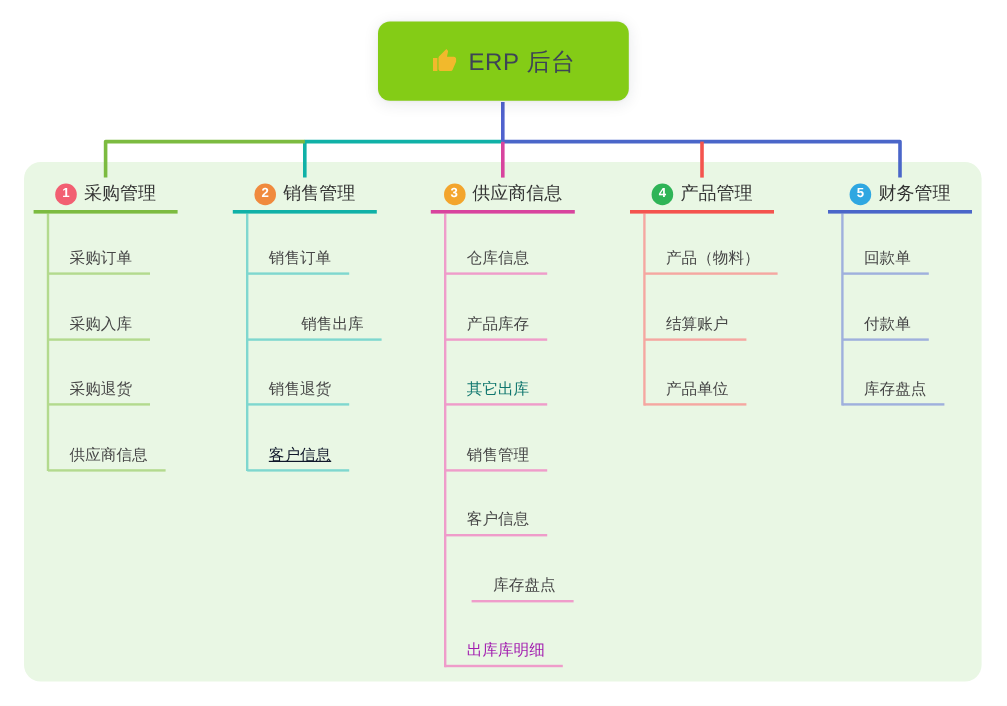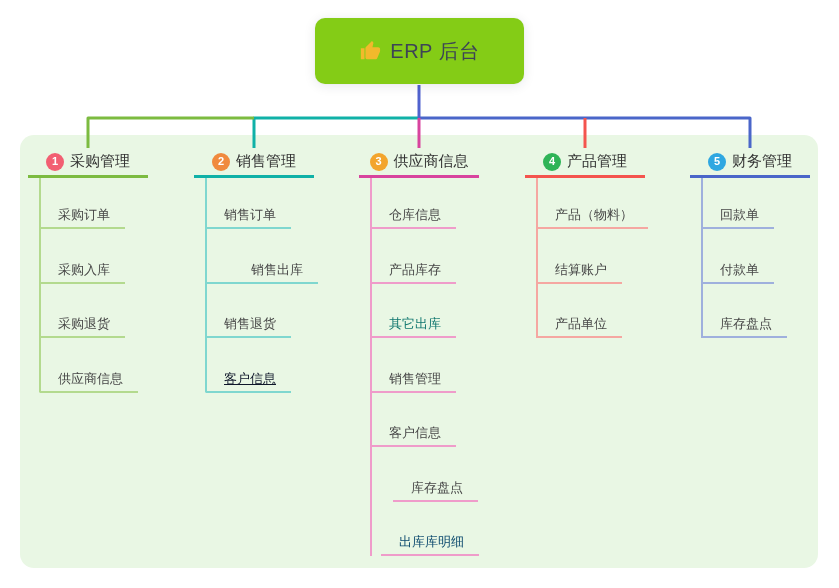--- a/index.html
+++ b/index.html
@@ -77,21 +77,21 @@
       <div class="branch-title" style="left: 359px; top: 148px; width: 120px; border-bottom-color: rgb(216, 68, 158);">
         <span class="badge" style="background: rgb(243, 165, 45);">3</span>
         <span class="branch-label" style="color: rgb(51, 51, 51);">供应商信息</span>
       </div>
       <div class="child-item" style="left: 371px; top: 197px; border-bottom-color: rgb(239, 156, 202); color: rgb(71, 71, 71);">仓库信息</div>
       <div class="child-item" style="left: 371px; top: 251.5px; border-bottom-color: rgb(239, 156, 202); color: rgb(71, 71, 71);">产品库存</div>
       <div class="child-item" style="left: 371px; top: 306px; border-bottom-color: rgb(239, 156, 202); color: #0f766e;">其它出库</div>
       <div class="child-item" style="left: 371px; top: 360.5px; border-bottom-color: rgb(239, 156, 202); color: rgb(71, 71, 71);">销售管理</div>
       <div class="child-item" style="left: 371px; top: 415px; border-bottom-color: rgb(239, 156, 202); color: rgb(71, 71, 71);">客户信息</div>
       <div class="child-item" style="left: 393px; top: 469.5px; border-bottom-color: rgb(239, 156, 202); color: rgb(71, 71, 71); text-align: right;">库存盘点</div>
-      <div class="child-item" style="left: 381px; top: 524px; border-bottom-color: rgb(239, 156, 202); color: #0c4a6e;">出库库明细</div>
+      <div class="child-item" style="left: 371px; top: 524px; border-bottom-color: rgb(239, 156, 202); color: #a21caf;">出库库明细</div>
       <div class="branch-title" style="left: 525px; top: 148px; width: 120px; border-bottom-color: rgb(244, 84, 78);">
         <span class="badge" style="background: rgb(47, 180, 87);">4</span>
         <span class="branch-label" style="color: rgb(51, 51, 51);">产品管理</span>
       </div>
       <div class="child-item" style="left: 537px; top: 197px; border-bottom-color: rgb(245, 167, 161); color: rgb(71, 71, 71);">产品（物料）</div>
       <div class="child-item" style="left: 537px; top: 251.5px; border-bottom-color: rgb(245, 167, 161); color: rgb(71, 71, 71);">结算账户</div>
       <div class="child-item" style="left: 537px; top: 306px; border-bottom-color: rgb(245, 167, 161); color: rgb(71, 71, 71);">产品单位</div>
       <div class="branch-title" style="left: 690px; top: 148px; width: 120px; border-bottom-color: rgb(74, 102, 201);">
         <span class="badge" style="background: rgb(47, 167, 225);">5</span>
         <span class="branch-label" style="color: rgb(51, 51, 51);">财务管理</span>

